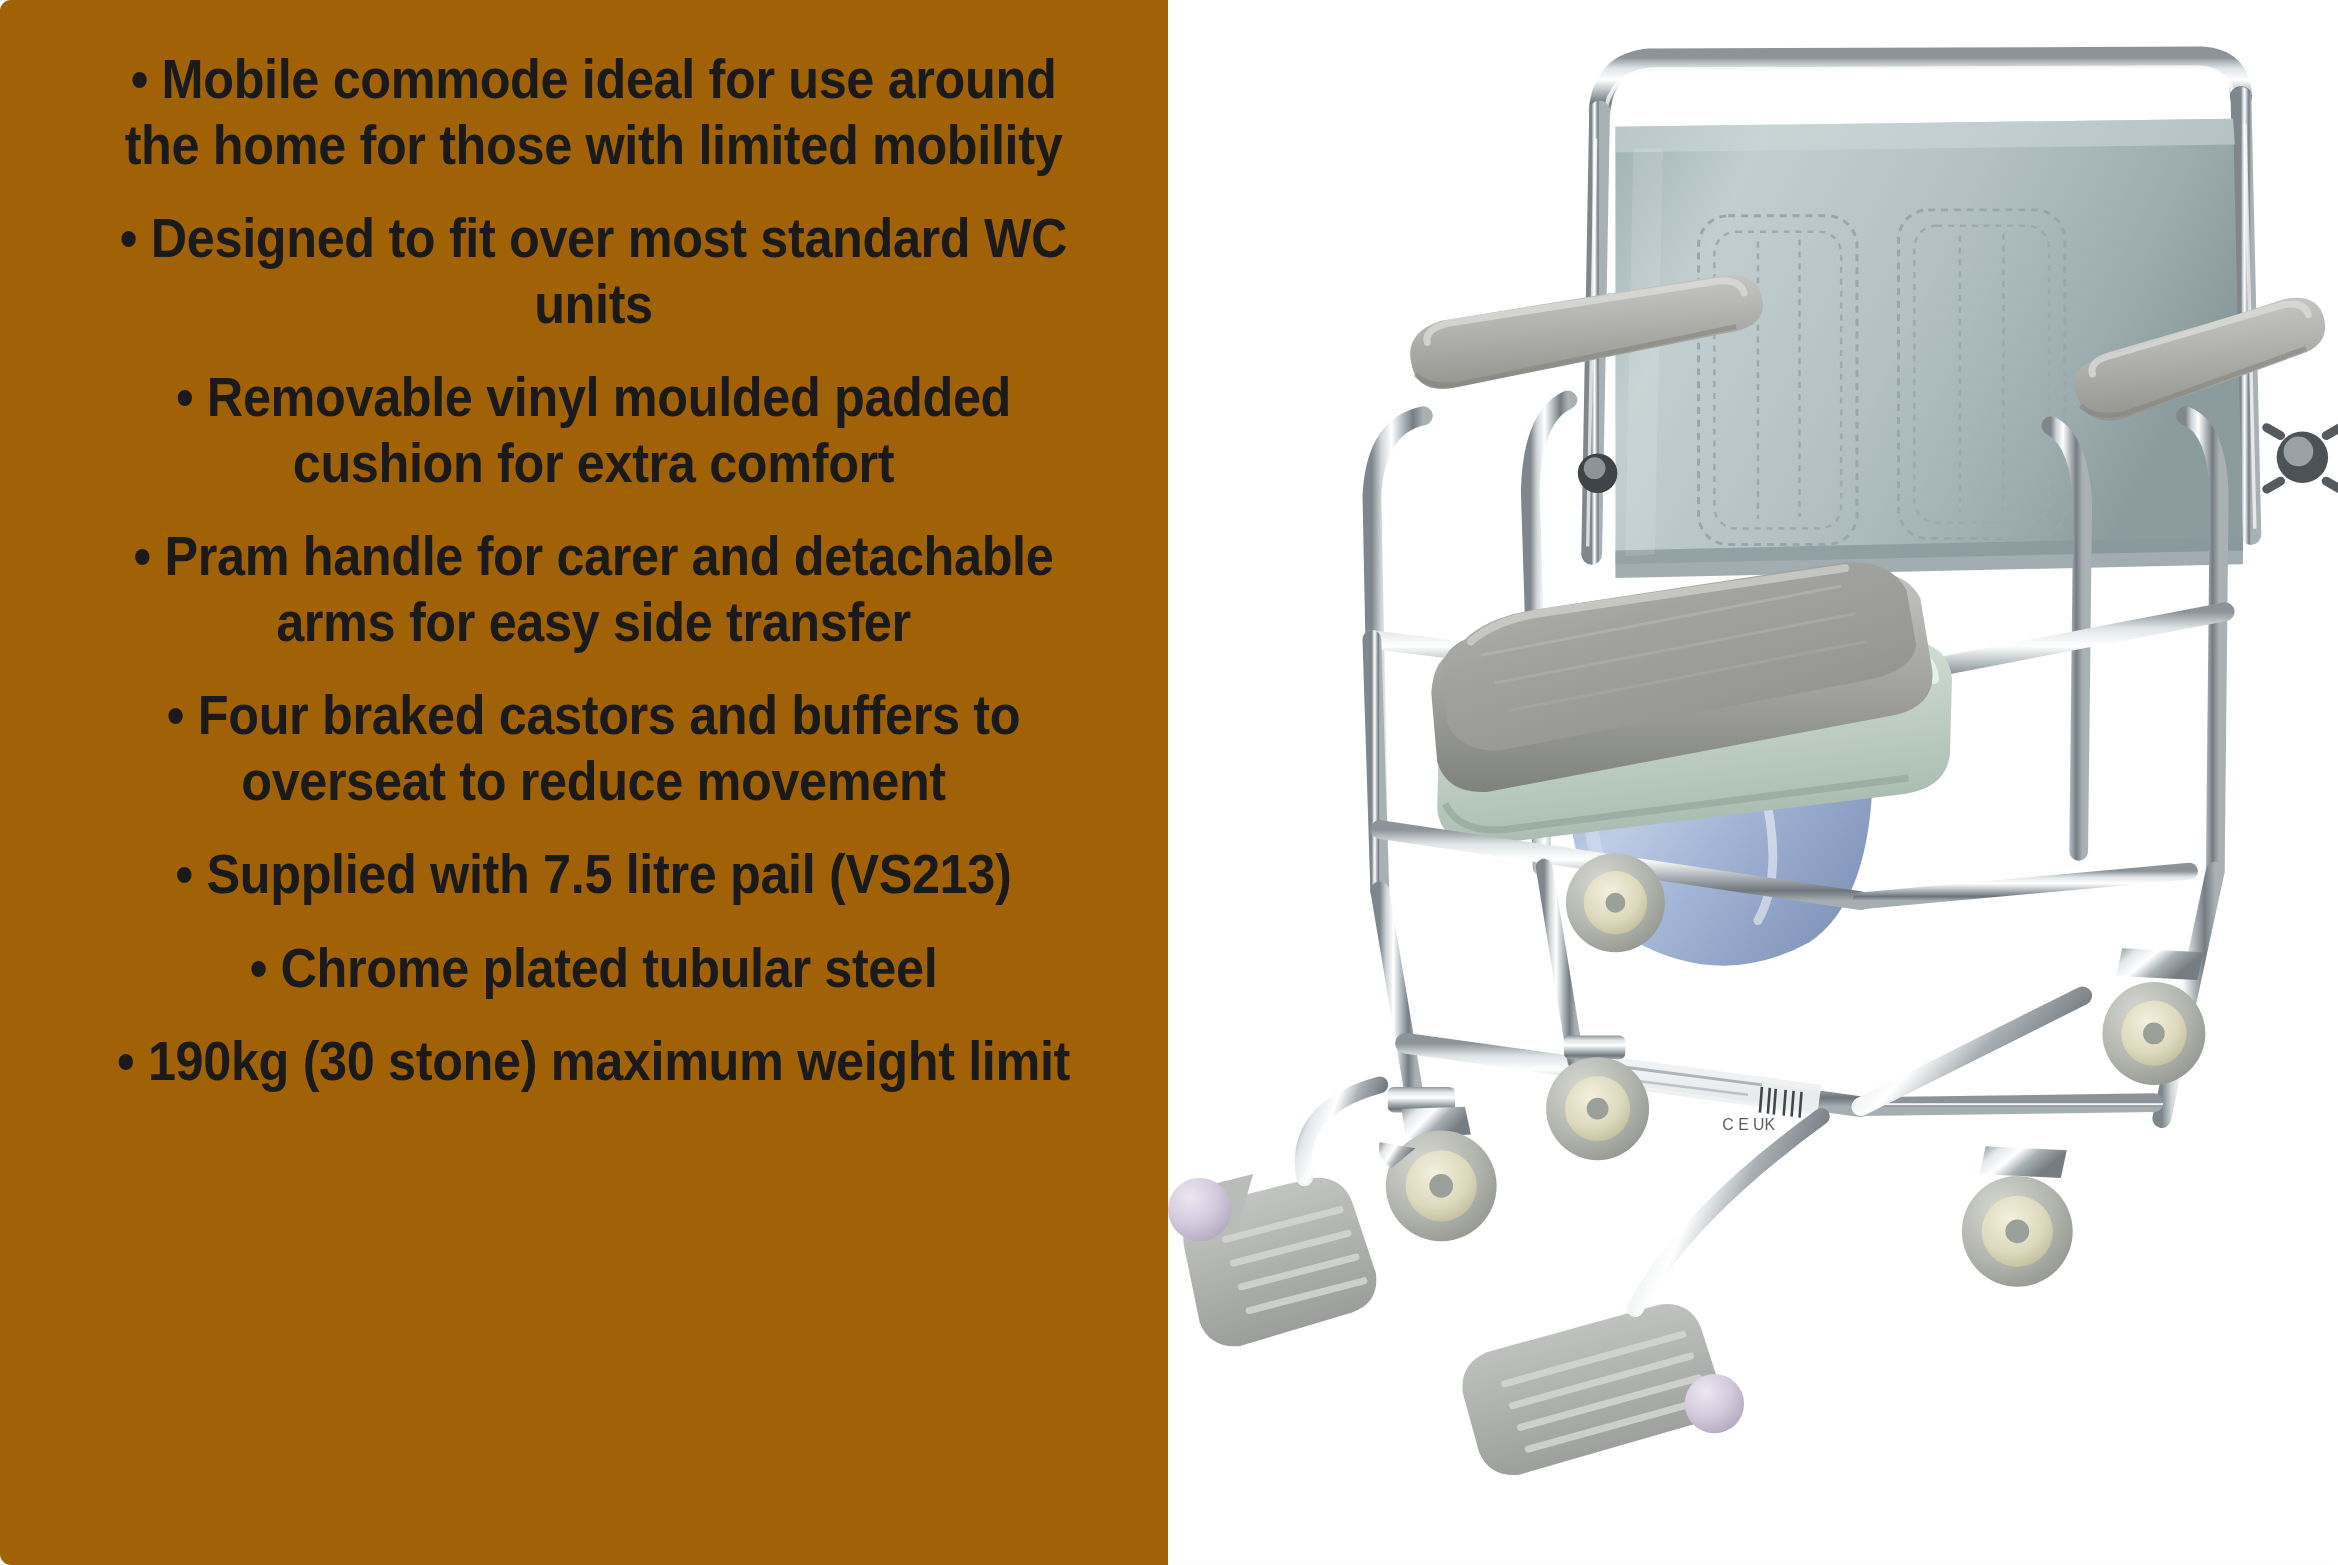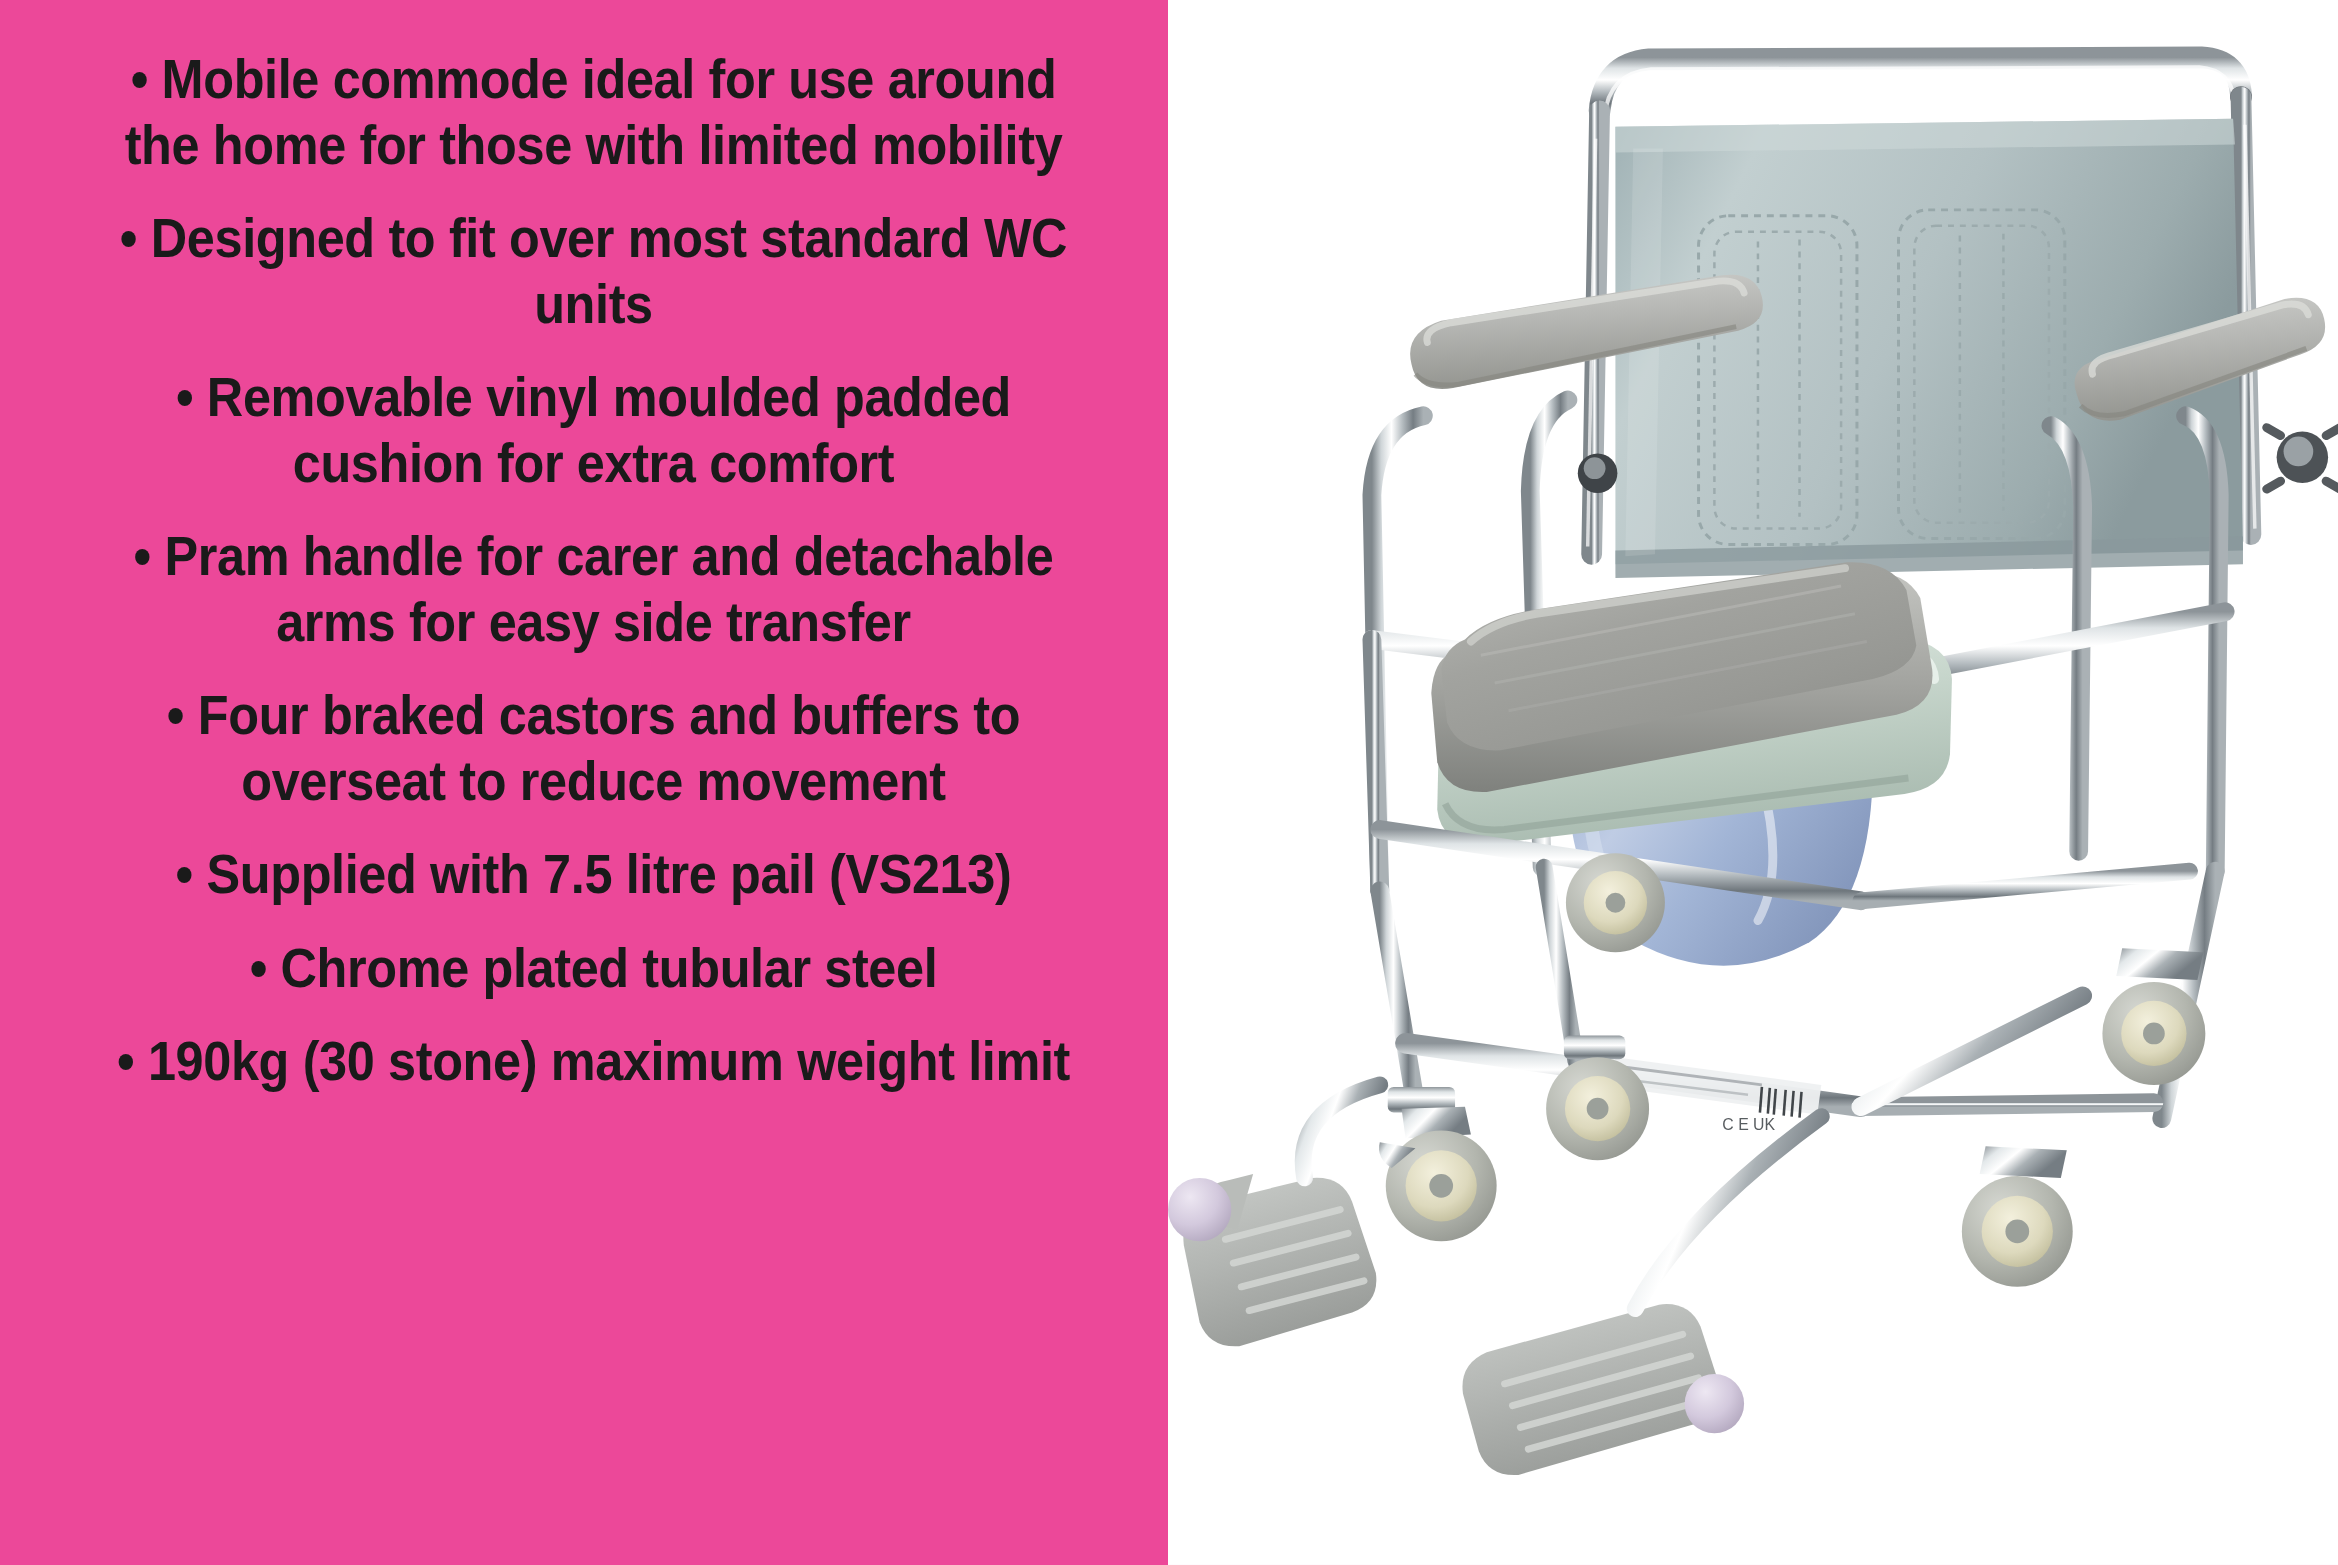--- a/index.html
+++ b/index.html
@@ -11,24 +11,25 @@
   body {
     width: 2338px;
     height: 1565px;
     font-family: "Liberation Sans", sans-serif;
     overflow: hidden;
   }
   #page {
     position: relative;
     width: 2338px;
     height: 1565px;
-    background: #ec4899;
+    background: #a16207;
     display: flex;
     flex-direction: row;
     align-items: flex-start;
+    border-radius: 11px;
   }
 
   
   #features-panel {
     width: 1168px;
     height: 1565px;
     padding: 46px 40px 0 59px;
     box-sizing: border-box;
     display: flex;
     flex-direction: column;

